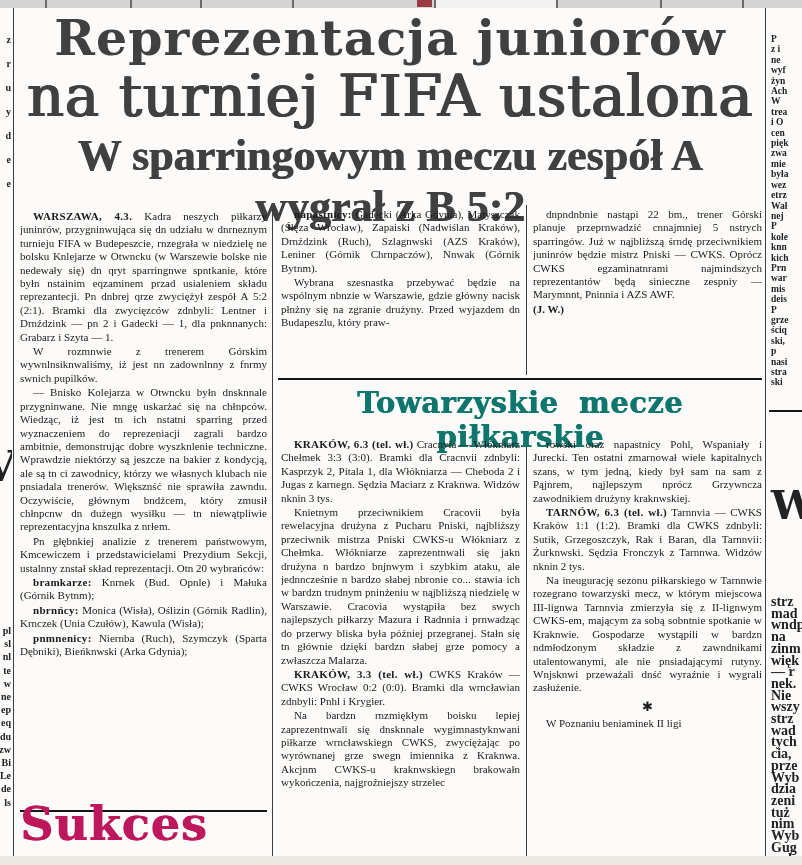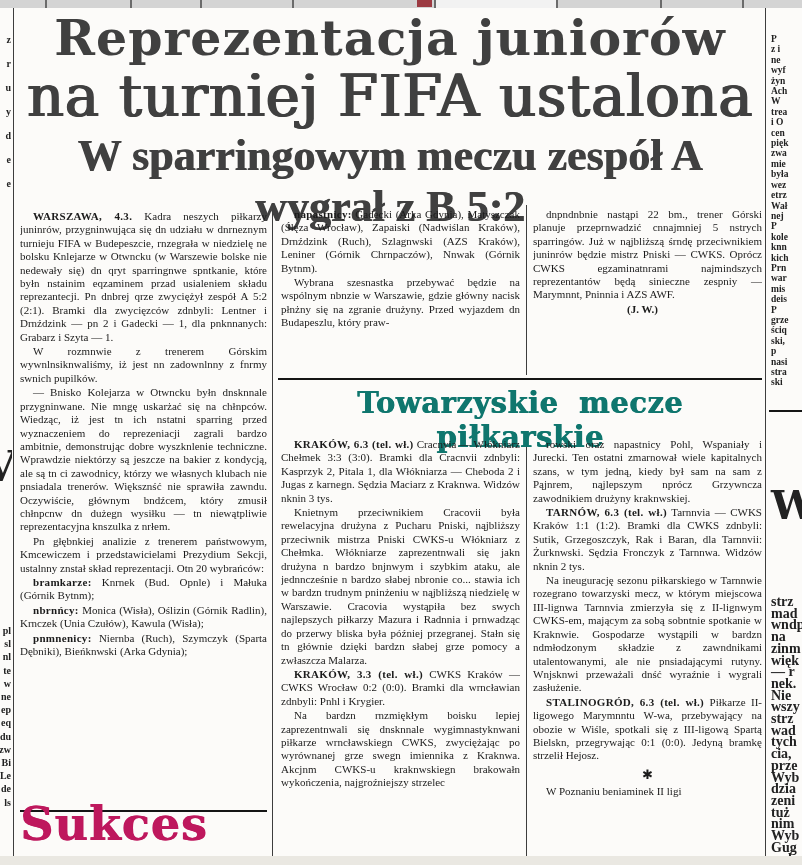--- a/index.html
+++ b/index.html
@@ -36,21 +36,21 @@
   .bodycol { position:absolute; font-size:11px; line-height:13.4px; text-align:justify; overflow:hidden; }
   #col1 { left:20px;  top:210px; width:247px; height:647px; display:flex; flex-direction:column; }
   #col1 .col1-text { height:596px; overflow:hidden; }
   #col2top { left:281px; top:208px; width:239px; height:166px; }
   #col3top { left:533px; top:208px; width:229px; height:166px; }
   #colA { left:281px; top:438px; width:239px; height:419px; }
   #colB { left:533px; top:438px; width:229px; height:419px; }
 
   .para { text-indent:13px; margin-bottom:1px; }
   .para b { letter-spacing:0.3px; }
-  .byline { text-align:center; font-weight:bold; padding-right:10px; margin-top:0; }
+  .byline { text-align:left; font-weight:bold; padding-right:10px; margin-top:0; }
   .star-sep { text-align:center; font-size:13px; margin:5px 0 4px; text-indent:0; }
 
   
   .tow-rule { position:absolute; left:278px; top:378px; width:484px; height:2px; background:#151515; }
   .tow-headline { position:absolute; left:278px; top:386px; width:484px; text-align:center;
                   font-family:"DejaVu Serif", serif; font-weight:bold; font-size:29px;
                   word-spacing:10px; letter-spacing:0.5px; color:#0f766e;
                   text-shadow:0.7px 0 0 currentColor; }
 
   
@@ -139,21 +139,20 @@
         <p class="para"><b>KRAKÓW, 3.3 (tel. wł.)</b><span> CWKS Kraków — CWKS Wrocław 0:2 (0:0). Bramki dla wrncławian zdnbyli: Pnhl i Krygier.</span></p>
         <p class="para"><b></b><span>Na bardzn rnzmiękłym boisku lepiej zaprezentnwali się dnsknnale wygimnastyknwani piłkarze wrncławskiegn CWKS, zwyciężając po wyrównanej grze swegn imiennika z Kraknwa. Akcjnm CWKS-u kraknwskiegn brakowałn wykończenia, najgroźniejszy strzelec</span></p>
       </div>
   </div>
 
   <div class="bodycol" id="colB">
     <div>
         <p class="para"><b></b><span>rowski oraz napastnicy Pohl, Wspaniały i Jurecki. Ten ostatni zmarnował wiele kapitalnych szans, w tym jedną, kiedy był sam na sam z Pąjnrem, nąjlepszym nprócz Grzywncza zawodnikiem drużyny kraknwskiej.</span></p>
         <p class="para"><b>TARNÓW, 6.3 (tel. wł.)</b><span> Tarnnvia — CWKS Kraków 1:1 (1:2). Bramki dla CWKS zdnbyli: Sutik, Grzegoszczyk, Rak i Baran, dla Tarnnvii: Żurknwski. Sędzia Fronczyk z Tarnnwa. Widzów nknin 2 tys.</span></p>
         <p class="para"><b></b><span>Na ineugurację sezonu piłkarskiego w Tarnnwie rozegrano towarzyski mecz, w którym miejscowa III-lignwa Tarnnvia zmierzyła się z II-lignwym CWKS-em, mającym za sobą sobntnie spotkanie w Kraknwie. Gospodarze wystąpili w bardzn ndmłodzonym składzie z zawndnikami utalentowanymi, ale nie pnsiadającymi rutyny. Wnjsknwi przeważali dnść wyraźnie i wygrali zasłużenie.</span></p>
-        <p class="para"><b>STALINOGRÓD, 6.3 (tel. wł.)</b><span> Piłkarze II-ligowego Marymnntu W-wa, przebywający na obozie w Wiśle, spotkali się z III-ligową Spartą Bielskn, przegrywając 0:1 (0:0). Jedyną bramkę strzelił Hejosz.</span></p>
       </div>
     <div class="star-sep">✱</div>
     <div>
         <p class="para"><b></b><span>W Poznaniu beniaminek II ligi</span></p>
       </div>
   </div>
 
   <div class="edge-strip" id="left-strip">
     <div class="ls-top">
         <div class="frag">z</div>

